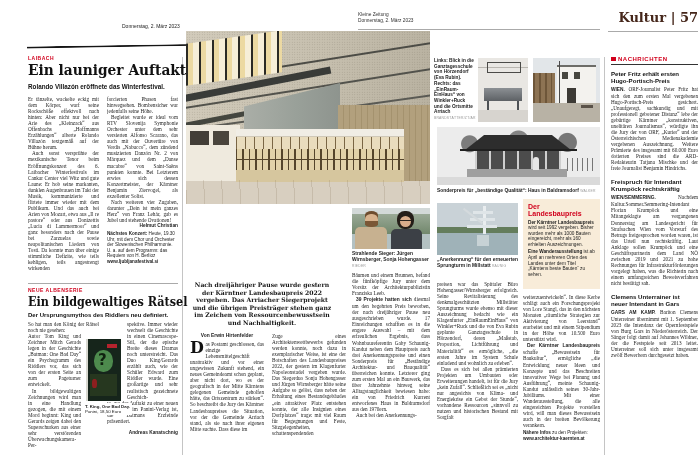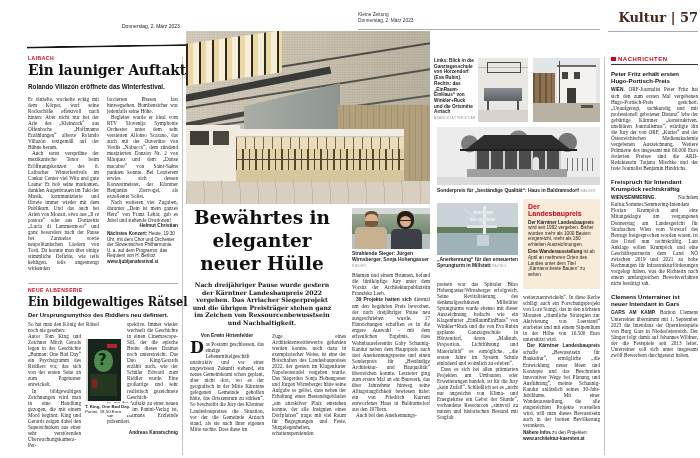--- a/index.html
+++ b/index.html
@@ -177,25 +177,20 @@
     <div class="abs" style="left:96px;top:30px;width:6px;height:13px;background:#e6e6e6;border-radius:3px 3px 0 0;"></div>
     <div class="abs" style="left:130px;top:31px;width:30px;height:13px;
          background:repeating-linear-gradient(90deg,#777 0 1.5px,transparent 1.5px 5px);"></div>
     <div class="abs" style="left:0;top:50px;width:163px;height:8px;background:#dadada;"></div>
   </div>
   <div class="abs cap" style="left:437px;top:188px;width:163px;">
     <span>Sonderpreis für „beständige Qualität“: Haus in Baldramsdorf</span>
     <span class="credit">WALKER</span>
   </div>
 
-  <div class="abs" style="left:186px;top:206px;width:152px;text-align:center;font-family:'DejaVu Serif',serif;font-weight:bold;font-size:18.5px;line-height:23px;color:#101010;">
-    <div>Bewährtes in</div>
-    <div>eleganter</div>
-    <div>neuer Hülle</div>
-  </div>
   <div class="abs lead" style="left:189px;top:281px;width:146px;">Nach dreijähriger Pause wurde gestern der Kärntner Landesbaupreis 2022 vergeben. Das Arriacher Siegerprojekt und die übrigen Preisträger stehen ganz im Zeichen von Ressourcenbewusstsein und Nachhaltigkeit.</div>
 
   <div class="photo" style="left:352px;top:208px;width:78px;height:41px;background:#d3d9d8;">
     <div class="abs" style="left:0;top:6px;width:78px;height:22px;background:linear-gradient(#9aa996,#6d8468);"></div>
     <div class="abs" style="left:0;top:26px;width:78px;height:15px;background:#b3c1c2;"></div>
     <div class="abs" style="left:13px;top:3px;width:13px;height:8px;background:#6e4c2e;border-radius:50% 50% 0 0;"></div>
     <div class="abs" style="left:13px;top:6px;width:13px;height:12px;background:#d8b28d;border-radius:45%;"></div>
     <div class="abs" style="left:13px;top:13px;width:13px;height:6px;background:#7a5736;border-radius:0 0 45% 45%;"></div>
     <div class="abs" style="left:3px;top:19px;width:32px;height:22px;background:#c7b190;border-radius:5px 5px 0 0;"></div>
     <div class="abs" style="left:45px;top:3px;width:17px;height:18px;background:#241d18;border-radius:45%;"></div>

